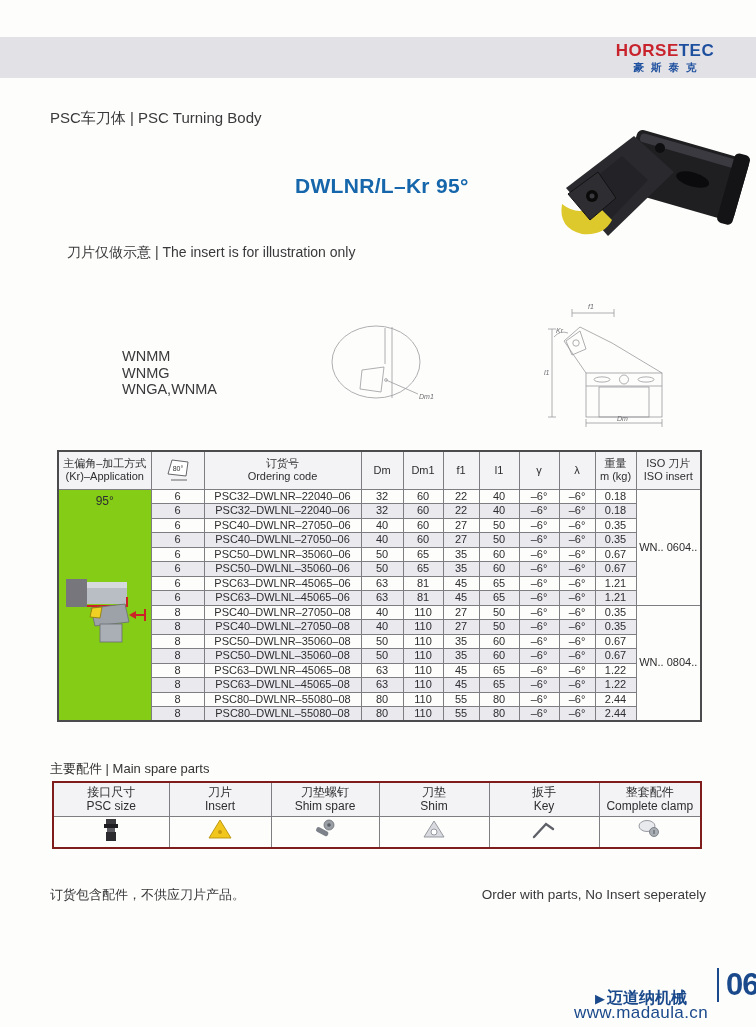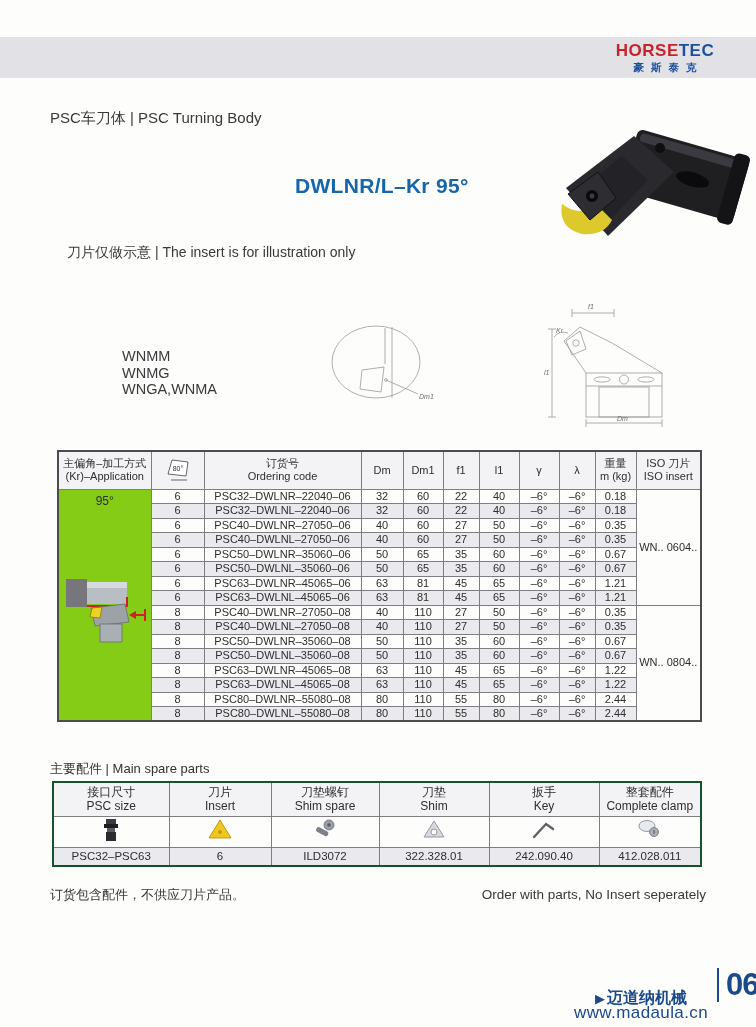--- a/index.html
+++ b/index.html
@@ -32,21 +32,21 @@
   .main-table td { font-size:11px; line-height:13px; height:14.5px; padding:0; color:#2e2e30; background:#fdfdfb; }
   .main-table tr.alt td { background:#e9e9ee; }
   .main-table td.app-cell { background:#84cc16; vertical-align:top; }
   .main-table td.iso-cell { background:#fdfdfb; font-size:11px; }
   .app-cell-inner { display:flex; flex-direction:column; align-items:center; }
   .kr-value { font-size:12px; margin-top:5px; }
   .app-icon { margin-top:62px; }
 
   .spare-title { position:absolute; top:760px; left:50px; font-size:13px; color:#333; }
   .spare-wrap { position:absolute; top:781px; left:52px; }
-  .spare-table { width:648px; border:2px solid #14532d; }
+  .spare-table { width:648px; border:2px solid #7f1d1d; }
   .spare-table th, .spare-table td { border:1px solid #7e7e82; text-align:center; vertical-align:middle; }
   .spare-table thead th { background:#f3f3f5; font-weight:normal; font-size:12px; line-height:14px; height:34px; color:#2e2e30; }
   .spare-table td.icon-row-cell { height:28px; background:#fdfdfb; }
   .spare-table td.val { height:19px; font-size:11.5px; background:#fdfdfb; color:#2e2e30; }
   .spare-table tr.alt td.val { background:#e9e9ee; }
 
   .note-zh { position:absolute; top:886px; left:50px; font-size:13px; color:#39393b; }
   .note-en { position:absolute; top:887px; right:50px; font-size:13.5px; color:#39393b; }
 
   .footer { position:absolute; top:951px; left:574px; display:flex; align-items:center; color:#1b4a8c; }
@@ -451,28 +451,20 @@
           </svg>
         </td>
         <td class="icon-row-cell">
           <svg width="28" height="26" viewBox="0 0 28 26">
             <ellipse cx="11" cy="9" rx="8" ry="5.5" fill="#e8eaee" stroke="#8d9097" stroke-width="0.9"></ellipse>
             <circle cx="18" cy="15" r="4.5" fill="#a9adb4" stroke="#777b82" stroke-width="0.9"></circle>
             <line x1="18" y1="13" x2="18" y2="17" stroke="#55595f" stroke-width="1"></line>
           </svg>
         </td>
       </tr>
-      <tr class="alt">
-        <td class="val">PSC32–PSC63</td>
-        <td class="val">6</td>
-        <td class="val">ILD3072</td>
-        <td class="val">322.328.01</td>
-        <td class="val">242.090.40</td>
-        <td class="val">412.028.011</td>
-      </tr>
     </tbody>
   </table>
 </div>
 
 <div class="note-zh">订货包含配件，不供应刀片产品。</div>
 <div class="note-en">Order with parts, No Insert seperately</div>
 
 <div class="footer">
   <div class="brand-block">
     <div class="brand-line"><span class="brand-arrow">▶</span><span>迈道纳机械</span></div>

